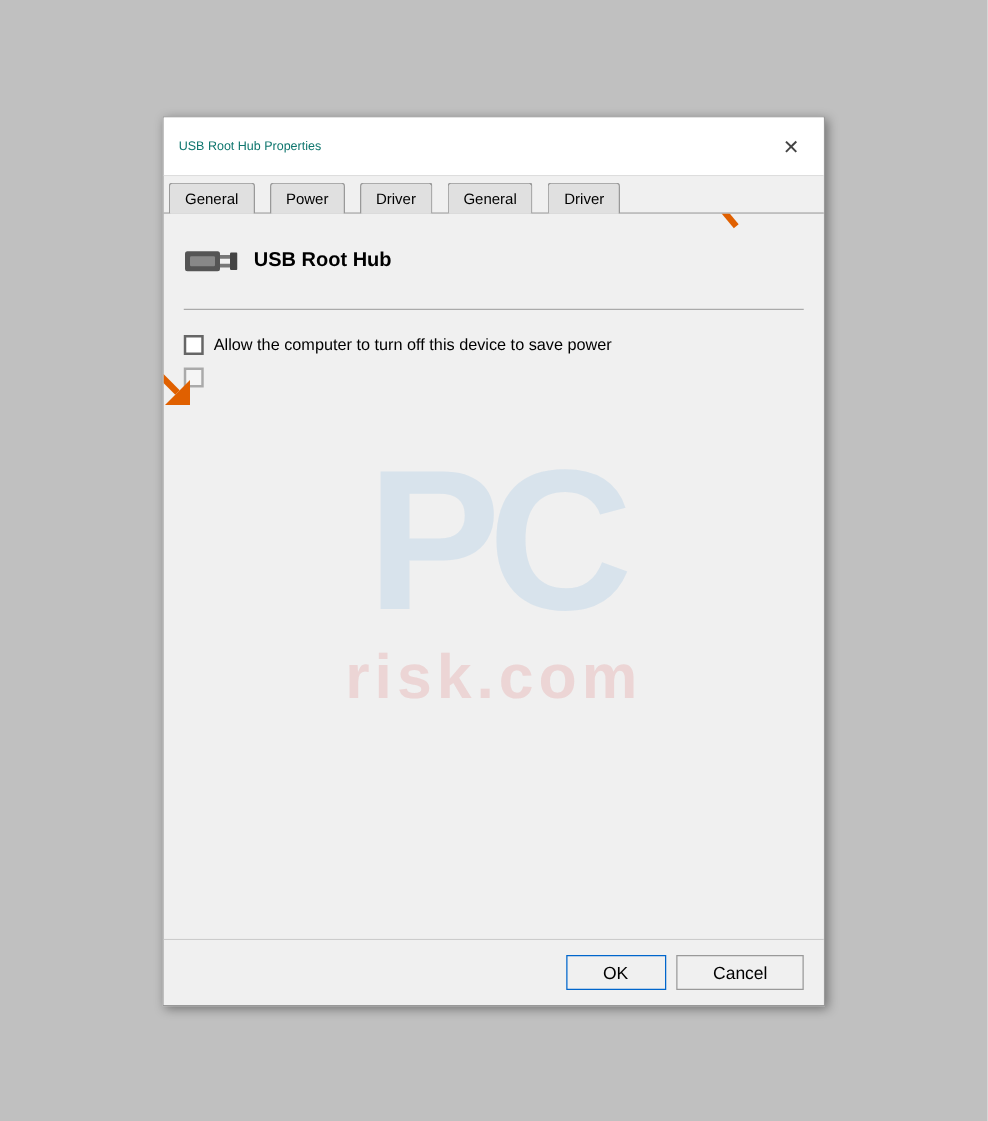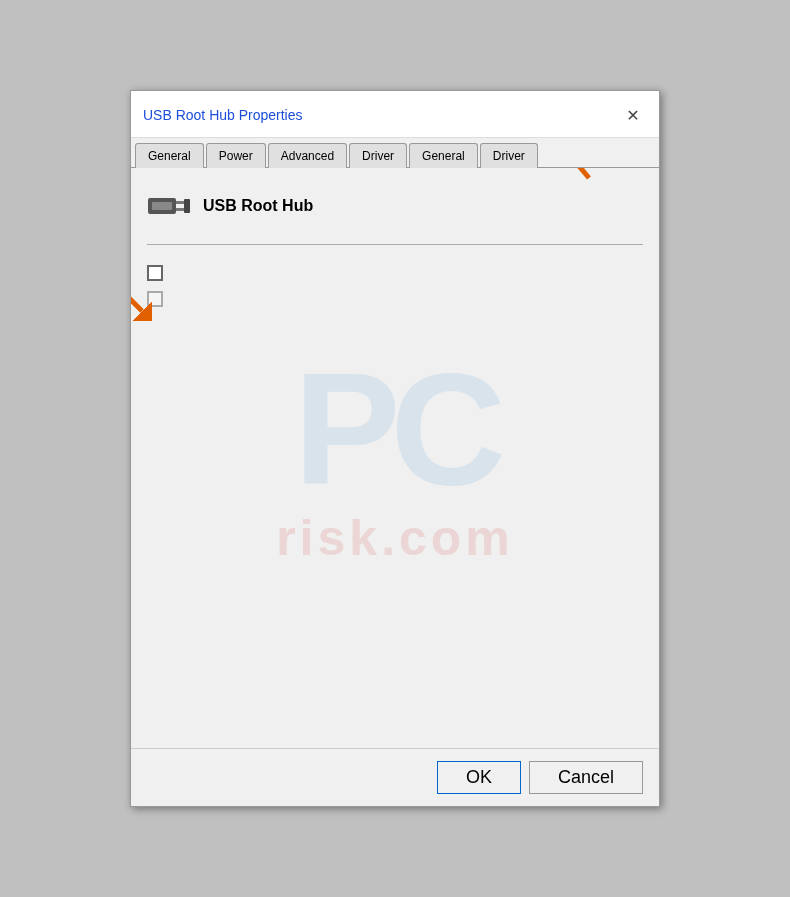--- a/index.html
+++ b/index.html
@@ -27,23 +27,23 @@
     .title-bar {
       background: #ffffff;
       padding: 10px 12px 8px 12px;
       display: flex;
       align-items: center;
       justify-content: space-between;
       border-bottom: 1px solid #ddd;
     }
 
     .title-bar-text {
-      font-size: 14px;
+      font-size: 10px;
       font-weight: normal;
-      color: #1d4ed8;
+      color: #0f766e;
     }
 
     .close-btn {
       width: 28px;
       height: 28px;
       border: none;
       background: transparent;
       cursor: pointer;
       font-size: 16px;
       color: #444;
@@ -51,21 +51,21 @@
       align-items: center;
       justify-content: center;
       border-radius: 2px;
     }
 
     .tabs {
       display: flex;
       background: #f0f0f0;
       border-bottom: 1px solid #999;
       padding: 4px 4px 0 4px;
-      gap: 2px;
+      gap: 12px;
     }
 
     .tab {
       padding: 5px 12px;
       border: 1px solid #999;
       border-bottom: none;
       background: #e0e0e0;
       cursor: pointer;
       font-size: 12px;
       color: #000;
@@ -196,21 +196,21 @@
       padding: 12px 16px;
       background: #f0f0f0;
       border-top: 1px solid #ccc;
     }
 
     .footer-btn {
       padding: 5px 28px;
       border: 1px solid #999;
       background: #f0f0f0;
       cursor: pointer;
-      font-size: 18px;
+      font-size: 14px;
       min-width: 80px;
       text-align: left;
     }
 
     .footer-btn.primary {
       border: 1px solid #0066cc;
       background: #f0f0f0;
     }
   </style>
 </head>
@@ -222,23 +222,20 @@
     <span class="title-bar-text">USB Root Hub Properties</span>
     <button class="close-btn">✕</button>
   </div>
 
   <div class="tabs">
     <div class="tab">
       <span>General</span>
     </div>
     <div class="tab">
       <span>Power</span>
-    </div>
-    <div class="tab">
-      <span>Advanced</span>
     </div>
     <div class="tab">
       <span>Driver</span>
     </div>
     <div class="tab">
       <span>General</span>
     </div>
     <div class="tab">
       <span>Driver</span>
     </div>
@@ -276,20 +273,21 @@
 
     <div class="watermark">
       <div class="watermark-pc">PC</div>
       <div class="watermark-risk">risk.com</div>
     </div>
 
     <div class="options-section">
 
       <div class="option-row">
         <div class="checkbox"></div>
+        <label class="option-label">Allow the computer to turn off this device to save power</label>
       </div>
 
       <div class="option-row">
 
         <div style="position: relative; display: inline-block;">
           <div style="position: absolute; left: -55px; top: -30px; pointer-events: none;">
             <svg width="60" height="60" viewBox="0 0 60 60">
               <defs>
                 <marker id="arrowhead2" markerWidth="10" markerHeight="7" refX="0" refY="3.5" orient="auto">
                   <polygon points="0 0, 10 3.5, 0 7" fill="#e06000"></polygon>

